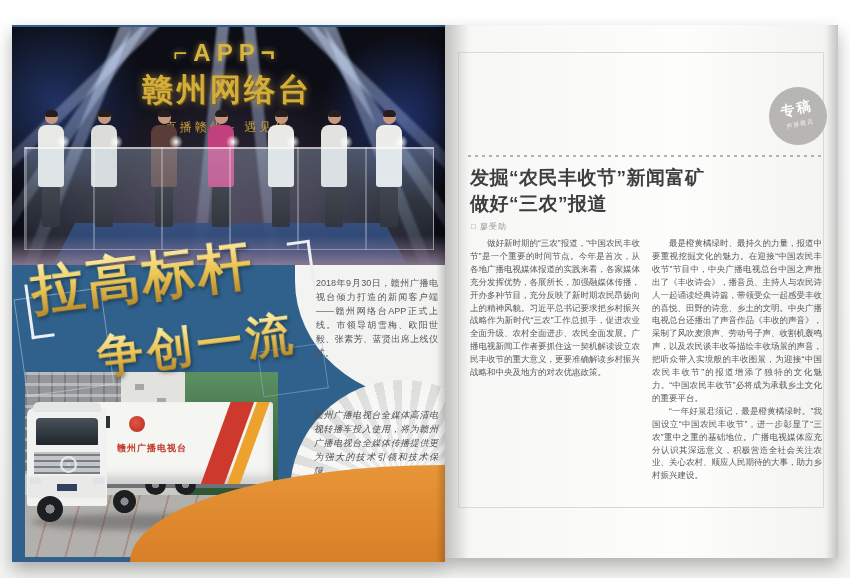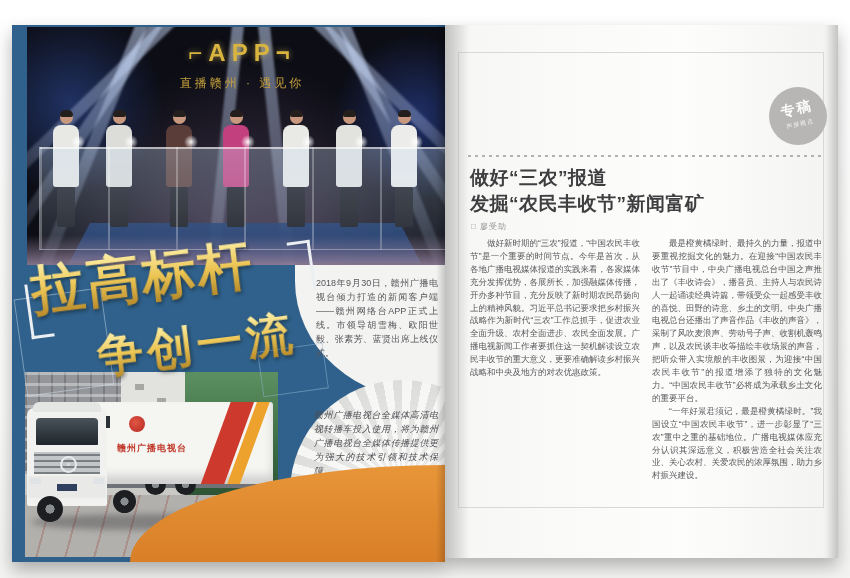--- a/index.html
+++ b/index.html
@@ -13,21 +13,21 @@
 
   
   .page-left{
     left:12px;width:433px;height:537px;background:#2f618c;overflow:hidden;
     box-shadow:0 8px 16px rgba(0,0,0,.30);
   }
   .page-left::after{content:"";position:absolute;top:0;bottom:0;right:0;width:9px;
     background:linear-gradient(270deg,rgba(0,0,0,.18),rgba(0,0,0,0));z-index:60;}
 
   
-  .stage-photo{position:absolute;left:15px;top:2px;width:433px;height:238px;overflow:hidden;
+  .stage-photo{position:absolute;left:0;top:2px;width:433px;height:238px;overflow:hidden;
     background:
       radial-gradient(circle at 10% 32%, rgba(62,105,215,.40), transparent 22%),
       radial-gradient(circle at 90% 38%, rgba(55,90,205,.45), transparent 20%),
       radial-gradient(ellipse at 50% 108%, rgba(128,100,138,.55), transparent 62%),
       #0c0d15;}
   .beam{position:absolute;top:-30px;width:12px;height:330px;transform-origin:top center;
     background:linear-gradient(rgba(205,222,255,.55),rgba(205,222,255,.05));filter:blur(1px);}
   .backdrop{position:absolute;left:70px;top:0;width:290px;text-align:center;z-index:1;}
   .bk1{margin-top:12px;font-size:24px;font-weight:bold;letter-spacing:6px;color:#d9b53f;
     text-shadow:0 0 6px rgba(255,220,110,.55);}
@@ -161,20 +161,21 @@
       <div class="beam" style="left:142px;transform:rotate(34deg);"></div>
       <div class="beam" style="left:163px;transform:rotate(46deg);"></div>
       <div class="beam" style="left:300px;transform:rotate(-22deg);"></div>
       <div class="beam" style="left:279px;transform:rotate(-34deg);"></div>
       <div class="beam" style="left:258px;transform:rotate(-46deg);"></div>
       <div class="beam" style="left:208px;transform:rotate(6deg);"></div>
       <div class="beam" style="left:228px;transform:rotate(-6deg);"></div>
     </div>
     <div class="backdrop">
       <div class="bk1">⌐APP¬</div>
+      <div class="bk2">赣州网络台</div>
       <div class="bk3">直播赣州 · 遇见你</div>
     </div>
     <div class="stage-platform"></div>
     <div class="people">
       <div class="person" style="left:22px">
           <div class="p-head"></div>
           <div class="p-body" style="background:#e8e8e5"></div>
           <div class="p-legs"></div>
         </div>
       <div class="person" style="left:75px">
@@ -277,31 +278,31 @@
   <div class="badge">
     <div class="badge-inner">
       <div class="badge-title">专稿</div>
       <div class="badge-sub">声屏视点</div>
     </div>
   </div>
 
   <div class="dotted-rule"></div>
 
   <div class="article-title">
+    <div>发掘“农民丰收节”新闻富矿</div>
     <div>做好“三农”报道</div>
-    <div>发掘“农民丰收节”新闻富矿</div>
   </div>
 
   <div class="byline">
     <span>□</span>
     <span>廖受助</span>
   </div>
 
   <div class="body-cols">
     <div class="col">
         <p>做好新时期的“三农”报道，“中国农民丰收节”是一个重要的时间节点。今年是首次，从各地广播电视媒体报道的实践来看，各家媒体充分发挥优势，各展所长，加强融媒体传播，开办多种节目，充分反映了新时期农民昂扬向上的精神风貌。习近平总书记要求把乡村振兴战略作为新时代“三农”工作总抓手，促进农业全面升级、农村全面进步、农民全面发展。广播电视新闻工作者要抓住这一契机解读设立农民丰收节的重大意义，更要准确解读乡村振兴战略和中央及地方的对农优惠政策。</p>
       </div>
     <div class="col">
         <p>最是橙黄橘绿时、最持久的力量，报道中要重视挖掘文化的魅力。在迎接“中国农民丰收节”节目中，中央广播电视总台中国之声推出了《丰收诗会》，播音员、主持人与农民诗人一起诵读经典诗篇，带领受众一起感受丰收的喜悦、田野的诗意、乡土的文明。中央广播电视总台还播出了声音作品《丰收的声音》，采制了风吹麦浪声、劳动号子声、收割机轰鸣声，以及农民谈丰收等描绘丰收场景的声音，把听众带入实境般的丰收图景，为迎接“中国农民丰收节”的报道增添了独特的文化魅力。“中国农民丰收节”必将成为承载乡土文化的重要平台。</p>
-        <p>“一年好景君须记，最是橙黄橘绿时。”我国设立“中国农民丰收节”，进一步彰显了“三农”重中之重的基础地位。广播电视媒体应充分认识其深远意义，积极营造全社会关注农业、关心农村、关爱农民的浓厚氛围，助力乡村振兴建设。</p>
+        <p>“一年好景君须记，最是橙黄橘绿时。”我国设立“中国农民丰收节”，进一步彰显了“三农”重中之重的基础地位。广播电视媒体应充分认识其深远意义，积极营造全社会关注农业、关心农村、顺应人民期待的大事，助力乡村振兴建设。</p>
       </div>
   </div>
 </div>
 
 </body></html>

